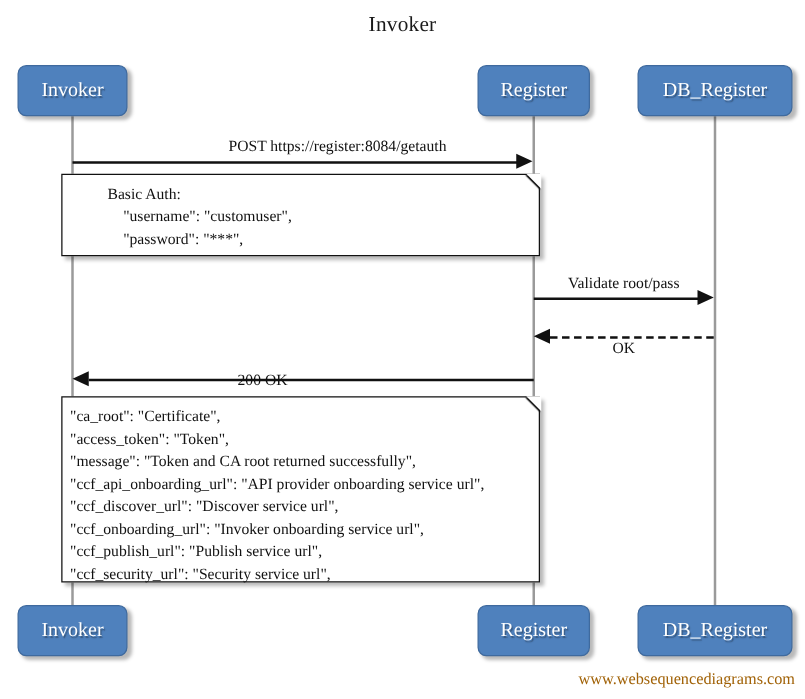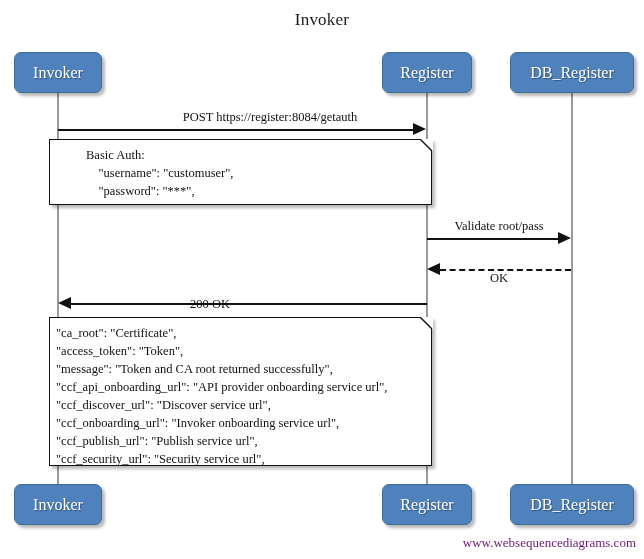--- a/index.html
+++ b/index.html
@@ -121,21 +121,21 @@
     text-align: left;
     padding-left: 36px;
   }
 
   
   .footer {
     position: absolute;
     right: 8px;
     bottom: 8px;
     font-size: 13px;
-    color: #701a75;
+    color: #a16207;
     white-space: nowrap;
   }
 </style>
 </head>
 <body>
 
 <div id="canvas">
 
   <div class="diagram-title">Invoker</div>
 

